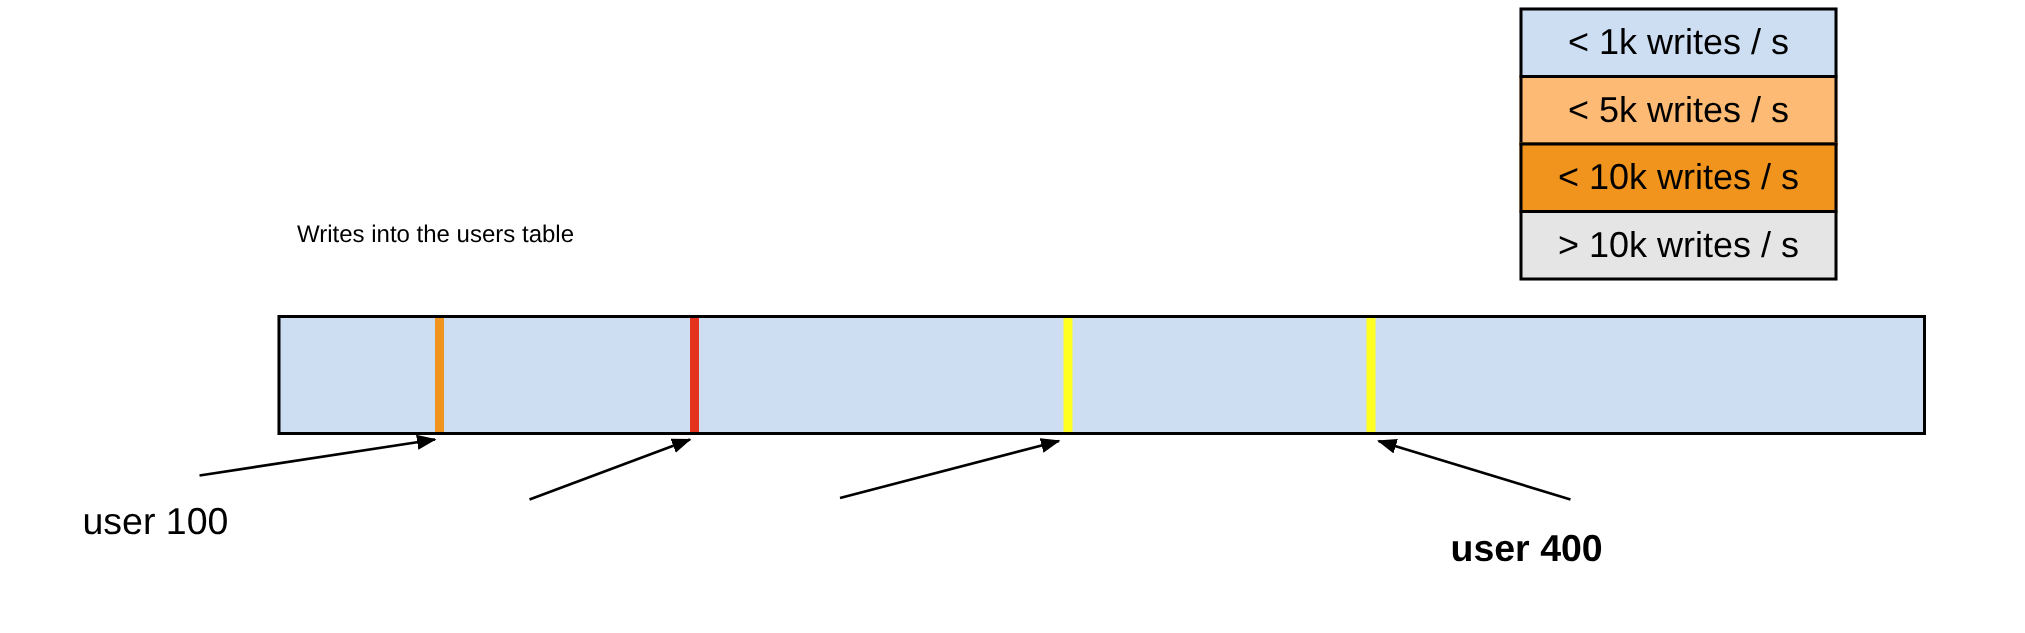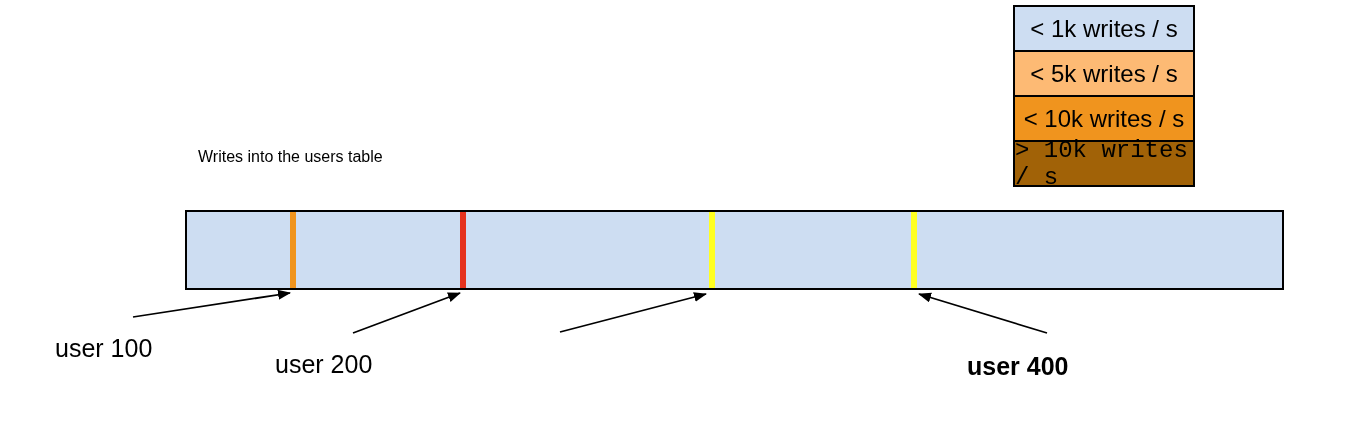--- a/index.html
+++ b/index.html
@@ -13,21 +13,21 @@
     width: 1350px;
     height: 422px;
     background: #ffffff;
     overflow: hidden;
   }
   
   .legend {
     position: absolute;
     left: 1013px;
     top: 5px;
-    width: 182px;
+    width: 212px;
   }
   .legend-row {
     box-sizing: border-box;
     height: 47px;
     border: 2px solid #000000;
     margin-top: -2px;
     display: flex;
     align-items: center;
     justify-content: center;
     font-size: 24px;
@@ -82,21 +82,21 @@
   <div class="legend">
       <div class="legend-row" style="background: rgb(205, 221, 242);">
         <span>&lt; 1k writes / s</span>
       </div>
       <div class="legend-row" style="background: #fdba74;">
         <span>&lt; 5k writes / s</span>
       </div>
       <div class="legend-row" style="background: rgb(240, 148, 30);">
         <span>&lt; 10k writes / s</span>
       </div>
-      <div class="legend-row" style="background: #a16207; font-family: Liberation Mono, monospace;">
+      <div class="legend-row" style="background: #e5e5e5;">
         <span>&gt; 10k writes / s</span>
       </div>
     </div>
 
   <div class="diagram-title">Writes into the users table</div>
 
   <div class="users-bar" style="background: rgb(205, 221, 242); border-color: rgb(0, 0, 0);">
       <div class="marker-line" style="left: 103px; background: rgb(240, 148, 30);"></div>
       <div class="marker-line" style="left: 273px; background: rgb(229, 50, 30);"></div>
       <div class="marker-line" style="left: 522px; background: rgb(255, 255, 33);"></div>
@@ -109,15 +109,14 @@
         <path d="M0,0 L13,5 L0,10 z" fill="#000000"></path>
       </marker>
     </defs>
   <line x1="133" y1="317" x2="290" y2="293" stroke="#000000" stroke-width="1.75" marker-end="url(#ah)"></line>
       <line x1="353" y1="333" x2="460" y2="293" stroke="#000000" stroke-width="1.75" marker-end="url(#ah)"></line>
       <line x1="560" y1="332" x2="706" y2="294" stroke="#000000" stroke-width="1.75" marker-end="url(#ah)"></line>
       <line x1="1047" y1="333" x2="919" y2="294" stroke="#000000" stroke-width="1.75" marker-end="url(#ah)"></line>
     </svg>
 
 <div class="user-label" style="left: 55px; top: 334px;">user 100</div>
-    <div class="user-label" style="left: 275px; top: 350px;">user 200</div>
     <div class="user-label" style="left: 967px; top: 352px; font-weight: bold;">user 400</div>
   </div>
 
 </body></html>

